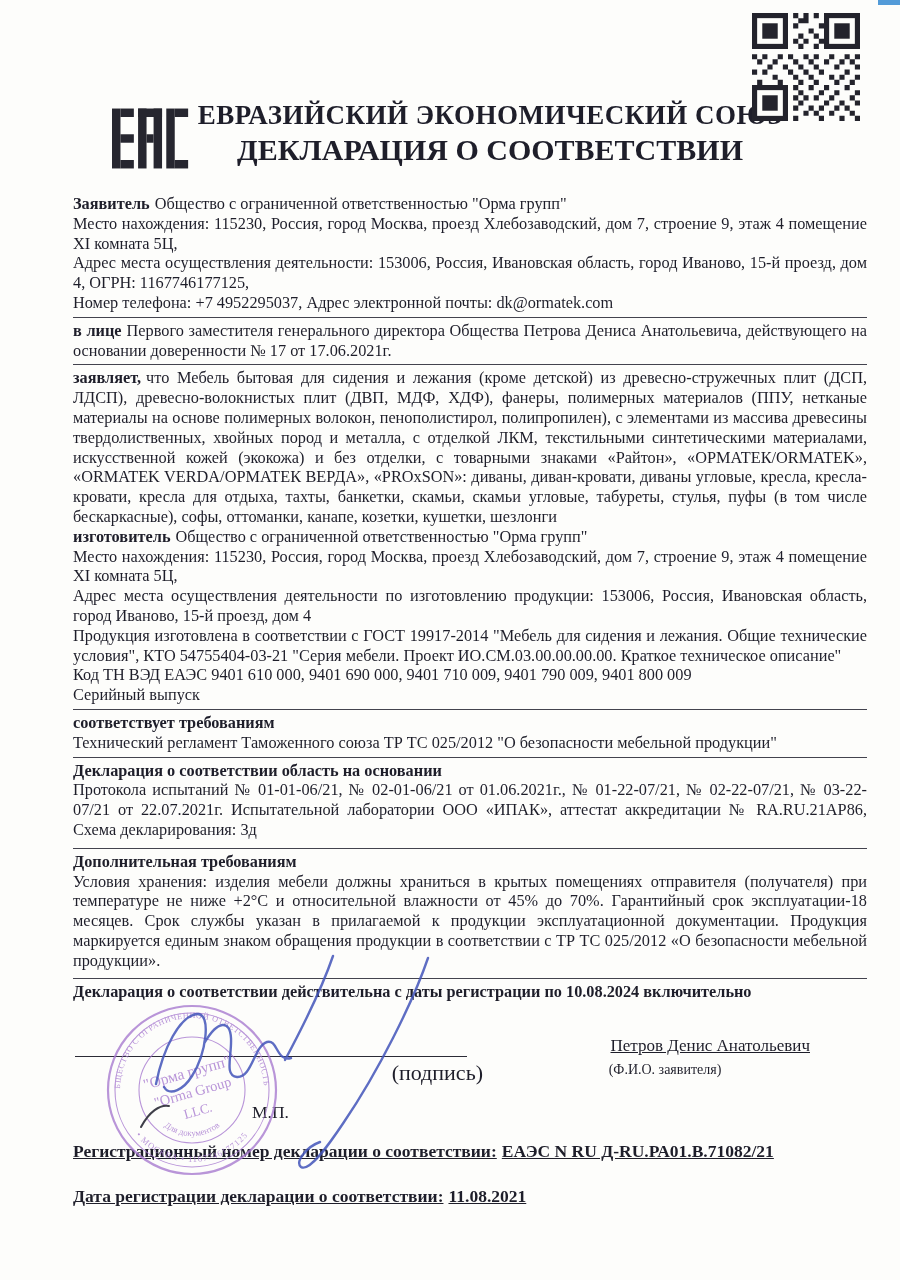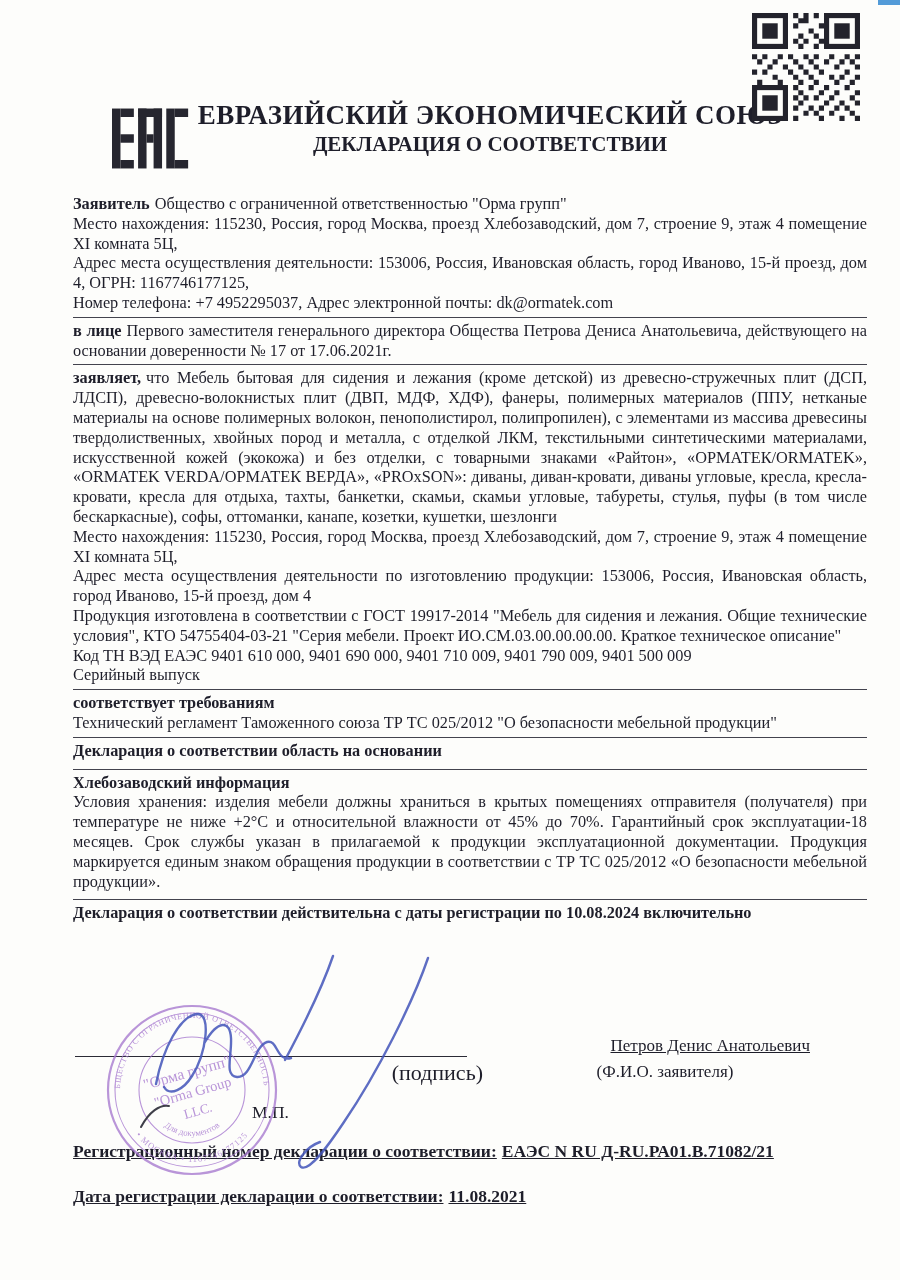--- a/index.html
+++ b/index.html
@@ -1,36 +1,36 @@
 <!DOCTYPE html>
 <html><head>
 <meta charset="utf-8">
 <style>
   html,body{margin:0;padding:0;background:#e9e9e9;}
   .page{position:relative;width:900px;height:1280px;background:#fdfdfb;overflow:hidden;
         font-family:"Liberation Serif",serif;color:#1e1e2a;}
   
   .title{position:absolute;left:150px;top:100px;width:680px;text-align:center;font-weight:bold;line-height:1.18;}
   .t1{font-size:27px;letter-spacing:.5px;}
-  .t2{font-size:21px;}
+  .t2{font-size:30px;}
   .eac-logo{position:absolute;left:112px;top:97px;width:86px;height:83px;}
   .qr{position:absolute;left:752px;top:13px;width:108px;height:108px;}
   .corner-mark{position:absolute;right:0;top:0;width:22px;height:5px;background:#539bd8;}
   
   .body-flow{position:absolute;left:73px;top:194px;width:794px;font-size:16.3px;line-height:19.8px;text-align:justify;}
   .body-flow p{margin:0;}
   .lead{font-weight:bold;margin-right:5px;}
   .h-bold{font-weight:bold;}
   .rule{border:none;border-top:1.7px solid #43434e;margin:4px 0 3px;}
   .rule.gap{margin-top:8px;}
   
   .sig-line{position:absolute;left:75px;top:1056px;width:392px;border-top:1.7px solid #2b2b36;}
   .sig-caption{position:absolute;left:91px;top:1060px;width:392px;text-align:right;font-size:22px;}
   .fio-name{position:absolute;left:520px;top:1036px;width:290px;text-align:right;font-size:17px;text-decoration:underline;}
-  .fio-caption{position:absolute;left:520px;top:1062px;width:290px;text-align:center;font-size:17px;}
+  .fio-caption{position:absolute;left:520px;top:1062px;width:290px;text-align:center;font-size:14px;}
   .mp{position:absolute;left:252px;top:1102px;font-size:17.5px;}
   
   .reg-line{position:absolute;left:73px;font-size:17.5px;font-weight:bold;text-decoration:underline;}
   .reg-number{top:1141px;}
   .reg-date{top:1186px;}
   .reg-line .val{margin-left:5px;}
   
   .ink-overlay{position:absolute;left:0;top:0;width:900px;height:1280px;pointer-events:none;}
   .ink-overlay text{font-family:"Liberation Serif",serif;}
 </style>
@@ -102,38 +102,40 @@
     <p>Номер телефона: +7 4952295037, Адрес электронной почты: dk@ormatek.com</p>
 
     <hr class="rule">
 
     <p><span class="lead">в лице</span><span>Первого заместителя генерального директора Общества Петрова Дениса Анатольевича, действующего на основании доверенности № 17 от 17.06.2021г.</span></p>
 
     <hr class="rule">
 
     <p><span class="lead">заявляет,</span><span>что Мебель бытовая для сидения и лежания (кроме детской) из древесно-стружечных плит (ДСП, ЛДСП), древесно-волокнистых плит (ДВП, МДФ, ХДФ), фанеры, полимерных материалов (ППУ, нетканые материалы на основе полимерных волокон, пенополистирол, полипропилен), с элементами из массива древесины твердолиственных, хвойных пород и металла, с отделкой ЛКМ, текстильными синтетическими материалами, искусственной кожей (экокожа) и без отделки, с товарными знаками «Райтон», «ОРМАТЕК/ORMATEK», «ORMATEK VERDA/ОРМАТЕК ВЕРДА», «PROxSON»: диваны, диван-кровати, диваны угловые, кресла, кресла-кровати, кресла для отдыха, тахты, банкетки, скамьи, скамьи угловые, табуреты, стулья, пуфы (в том числе бескаркасные), софы, оттоманки, канапе, козетки, кушетки, шезлонги</span></p>
 
+    <p><span class="lead">изготовитель</span><span>Общество с ограниченной ответственностью "Орма групп"</span></p>
     <p>Место нахождения: 115230, Россия, город Москва, проезд Хлебозаводский, дом 7, строение 9, этаж 4 помещение XI комната 5Ц,</p>
     <p>Адрес места осуществления деятельности по изготовлению продукции: 153006, Россия, Ивановская область, город Иваново, 15-й проезд, дом 4</p>
     <p>Продукция изготовлена в соответствии с ГОСТ 19917-2014 "Мебель для сидения и лежания. Общие технические условия", КТО 54755404-03-21 "Серия мебели. Проект ИО.СМ.03.00.00.00.00. Краткое техническое описание"</p>
-    <p>Код ТН ВЭД ЕАЭС  9401 610 000, 9401 690 000, 9401 710 009, 9401 790 009, 9401 500 009</p>
+    <p>Код ТН ВЭД ЕАЭС  9401 610 000, 9401 690 000, 9401 710 009, 9401 790 009, 9401 800 009</p>
     <p>Серийный выпуск</p>
 
     <hr class="rule">
 
     <p class="h-bold">соответствует требованиям</p>
     <p>Технический регламент Таможенного союза ТР ТС 025/2012 "О безопасности мебельной продукции"</p>
 
     <hr class="rule">
 
     <p class="h-bold">Декларация о соответствии область на основании</p>
+    <p>Протокола испытаний № 01-01-06/21, № 02-01-06/21 от 01.06.2021г., № 01-22-07/21, № 02-22-07/21, № 03-22-07/21 от 22.07.2021г. Испытательной лаборатории ООО «ИПАК», аттестат аккредитации № RA.RU.21АР86, Схема декларирования: 3д</p>
 
     <hr class="rule gap">
 
-    <p class="h-bold">Хлебозаводский информация</p>
+    <p class="h-bold">Дополнительная требованиям</p>
     <p>Условия хранения: изделия мебели должны храниться в крытых помещениях отправителя (получателя) при температуре не ниже +2°С и относительной влажности от 45% до 70%. Гарантийный срок эксплуатации-18 месяцев. Срок службы указан в прилагаемой к продукции эксплуатационной документации. Продукция маркируется единым знаком обращения продукции в соответствии с ТР ТС 025/2012 «О безопасности мебельной продукции».</p>
 
     <hr class="rule gap">
 
     <p class="h-bold">Декларация о соответствии действительна с даты регистрации по  10.08.2024 включительно</p>
   </div>
 
   <div class="sig-line"></div>
   <div class="sig-caption">(подпись)</div>
   <div class="fio-name">Петров Денис Анатольевич</div>

